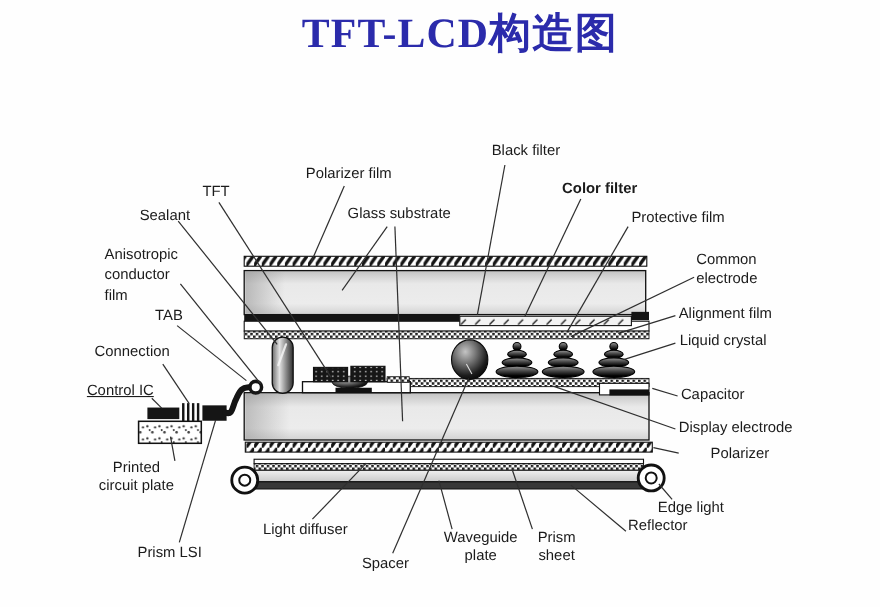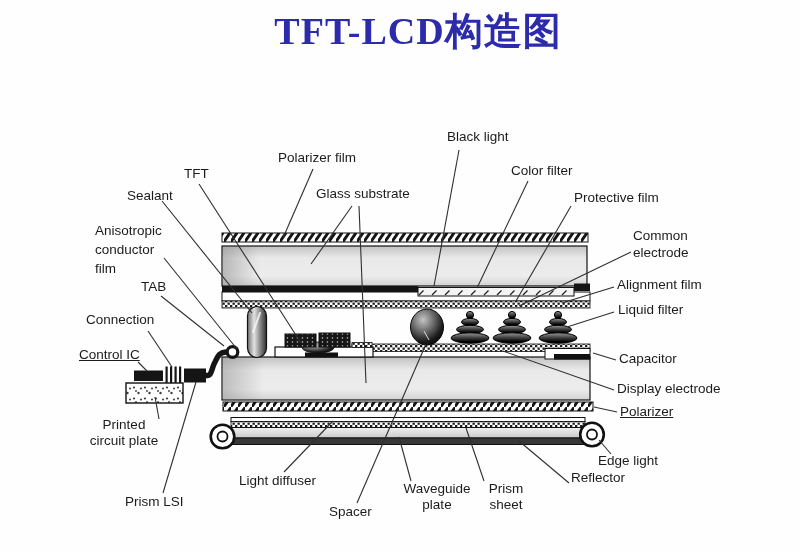--- a/index.html
+++ b/index.html
@@ -189,36 +189,36 @@
       <line x1="411" y1="481" x2="399" y2="437"></line>
       <line x1="484" y1="481" x2="466" y2="428"></line>
     </g>
   </svg>
 
   <div>
     <div class="lbl" style="left:278px;top:150px;">Polarizer film</div>
     <div class="lbl" style="left:184px;top:166px;">TFT</div>
     <div class="lbl" style="left:127px;top:188px;">Sealant</div>
     <div class="lbl" style="left:316px;top:186px;">Glass substrate</div>
-    <div class="lbl" style="left:447px;top:129px;">Black light</div>
-    <div class="lbl" style="left:511px;top:163px;">Color filter</div>
+    <div class="lbl" style="left:447px;top:129px;">Black filter</div>
+    <div class="lbl" style="left:511px;top:163px;font-weight:bold;">Color filter</div>
     <div class="lbl" style="left:574px;top:190px;">Protective film</div>
     <div class="lbl" style="left:95px;top:221px;line-height:19px;">Anisotropic
 conductor
 film</div>
     <div class="lbl" style="left:633px;top:227px;line-height:17px;">Common
 electrode</div>
     <div class="lbl" style="left:141px;top:279px;">TAB</div>
     <div class="lbl" style="left:617px;top:277px;">Alignment film</div>
     <div class="lbl" style="left:86px;top:312px;">Connection</div>
-    <div class="lbl" style="left:618px;top:302px;">Liquid filter</div>
+    <div class="lbl" style="left:618px;top:302px;">Liquid crystal</div>
     <div class="lbl" style="left:79px;top:347px;text-decoration:underline;">Control IC</div>
     <div class="lbl" style="left:619px;top:351px;">Capacitor</div>
     <div class="lbl" style="left:617px;top:381px;">Display electrode</div>
-    <div class="lbl" style="left:620px;top:404px;text-decoration:underline;">Polarizer</div>
+    <div class="lbl" style="left:646px;top:404px;">Polarizer</div>
     <div class="lbl" style="left:84px;top:417px;width:80px;text-align:center;">Printed
 circuit plate</div>
     <div class="lbl" style="left:598px;top:453px;">Edge light</div>
     <div class="lbl" style="left:571px;top:470px;">Reflector</div>
     <div class="lbl" style="left:239px;top:473px;">Light diffuser</div>
     <div class="lbl" style="left:125px;top:494px;">Prism LSI</div>
     <div class="lbl" style="left:329px;top:504px;">Spacer</div>
     <div class="lbl" style="left:398px;top:481px;width:78px;text-align:center;">Waveguide
 plate</div>
     <div class="lbl" style="left:481px;top:481px;width:50px;text-align:center;">Prism

